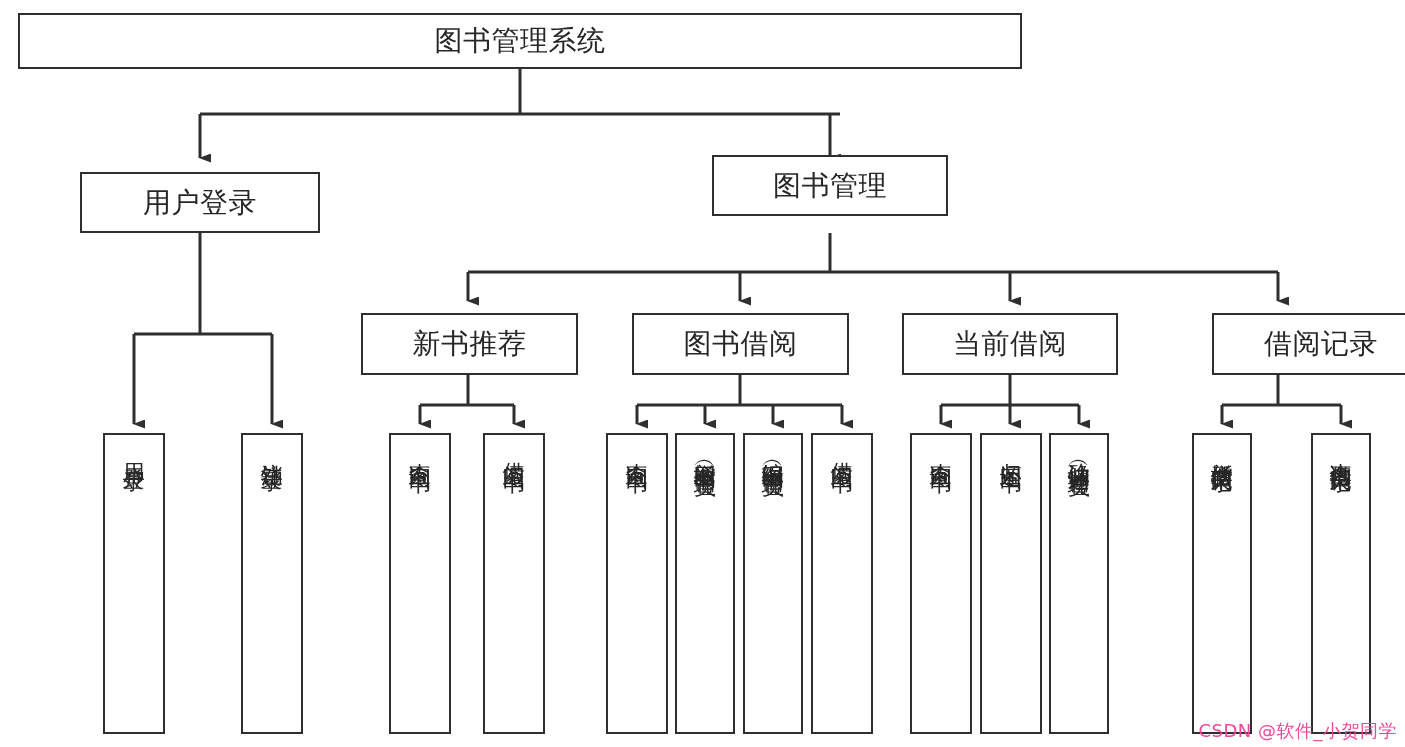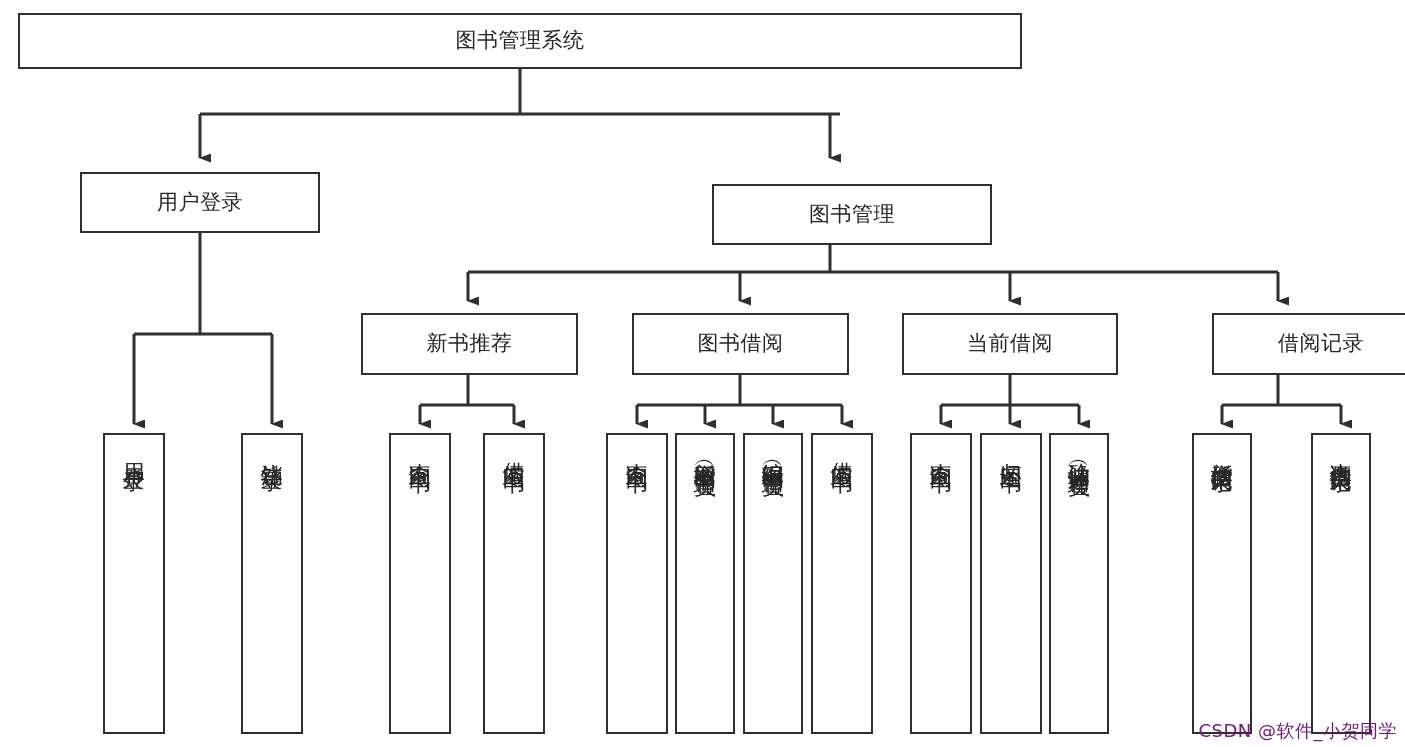--- a/index.html
+++ b/index.html
@@ -31,21 +31,21 @@
     background: #ffffff;
     border: 2px solid #2f2f2f;
     display: flex;
     align-items: center;
     justify-content: center;
     color: #262626;
     z-index: 3;
   }
   .node-box.horiz .node-label {
     writing-mode: horizontal-tb;
-    font-size: 21px;
+    font-size: 28px;
     line-height: 1.2;
     letter-spacing: 0.5px;
     white-space: nowrap;
   }
   .node-box.vert {
     align-items: flex-start;
     padding-top: 10px;
   }
   .node-box.vert .node-label {
     writing-mode: vertical-rl;
@@ -60,21 +60,21 @@
   }
   .node-label {
     display: block;
     color: #262626;
   }
   #watermark {
     position: absolute;
     right: 8px;
     bottom: 4px;
     font-size: 18px;
-    color: #701a75;
+    color: #ec4899;
     letter-spacing: 0.5px;
     white-space: nowrap;
     z-index: 6;
     font-family: "DejaVu Sans", "Liberation Sans", sans-serif;
   }
 </style>
 </head>
 <body>
 
 <div id="diagram-root">
@@ -130,21 +130,21 @@
   </svg>
 
   <div class="node-box horiz" style="left:18px; top:13px; width:1004px; height:56px;">
     <span class="node-label">图书管理系统</span>
   </div>
 
   <div class="node-box horiz" style="left:80px; top:172px; width:240px; height:61px;">
     <span class="node-label">用户登录</span>
   </div>
 
-  <div class="node-box horiz" style="left:712px; top:184px; width:280px; height:61px;">
+  <div class="node-box horiz" style="left:712px; top:155px; width:236px; height:61px;">
     <span class="node-label">图书管理</span>
   </div>
 
   <div class="node-box horiz" style="left:632px; top:313px; width:217px; height:62px;">
     <span class="node-label">图书借阅</span>
   </div>
 
   <div class="node-box horiz" style="left:361px; top:313px; width:217px; height:62px;">
     <span class="node-label">新书推荐</span>
   </div>

